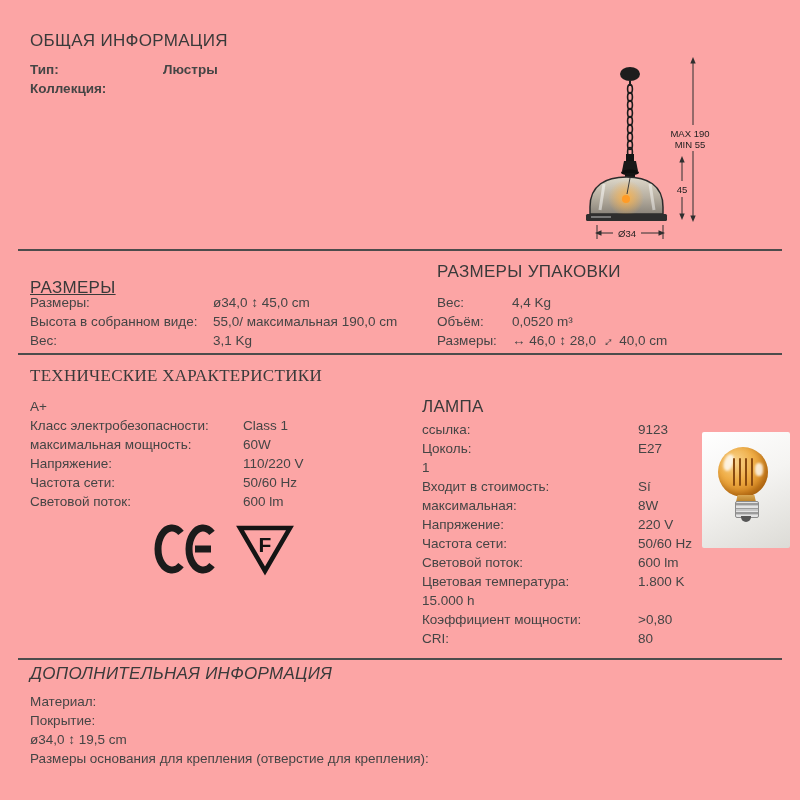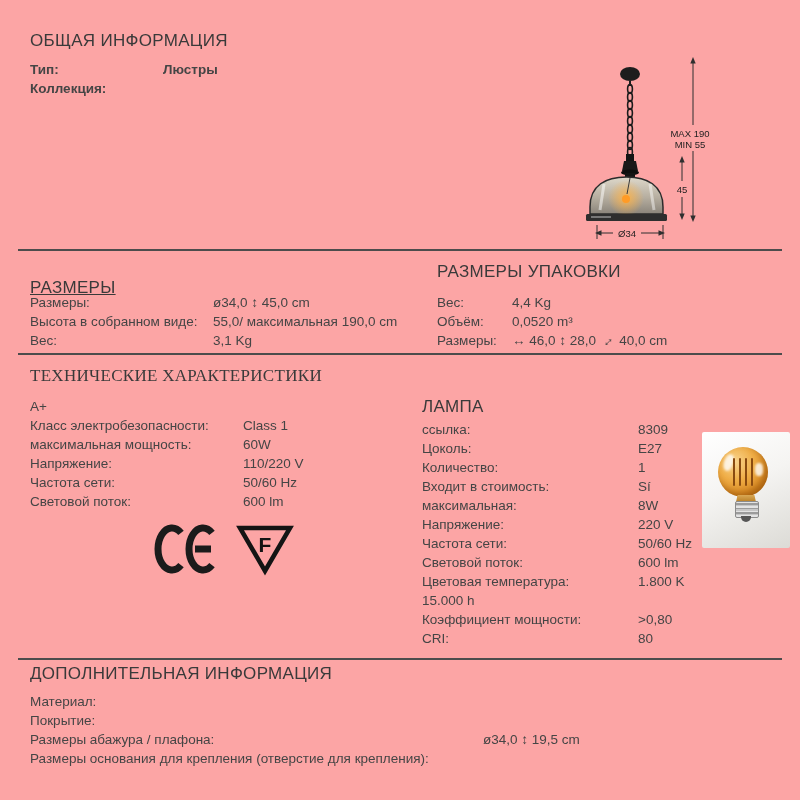--- a/index.html
+++ b/index.html
@@ -15,21 +15,21 @@
   #general-title{left:30px;top:31px;}
   #general-rows{left:30px;top:60px;width:380px;font-weight:bold;--c1:133px;}
   #dim-title{left:30px;top:278px;text-decoration:underline;}
   #dim-rows{left:30px;top:293px;width:400px;--c1:183px;}
   #pack-title{left:437px;top:262px;}
   #pack-rows{left:437px;top:293px;width:345px;--c1:75px;}
   #tech-title{left:30px;top:366px;font-family:Liberation Serif, serif;}
   #tech-rows{left:30px;top:397px;width:375px;--c1:213px;}
   #lamp-title{left:422px;top:397px;}
   #lamp-rows{left:422px;top:420px;width:330px;--c1:216px;}
-  #add-title{left:30px;top:664px;}
+  #add-title{left:30px;top:664px;font-style:italic;}
   #add-rows{left:30px;top:692px;width:745px;--c1:453px;}
   #divider-1{top:249px;}
   #divider-2{top:353px;}
   #divider-3{top:658px;}
   #diagram{position:absolute;left:560px;top:48px;}
   #marks{position:absolute;left:150px;top:521px;}
   .diag-arrow{display:inline-block;transform:rotate(-45deg);margin:0 2px 0 4px;}
   
   #bulb-photo{position:absolute;left:702px;top:432px;width:88px;height:116px;border-radius:2px;
      background:linear-gradient(155deg,#ffffff 0%,#f5f4f2 45%,#dcdbd6 100%);}
@@ -203,28 +203,27 @@
     <g>
       <polygon points="90,7 140,7 115,50" fill="none" stroke="#141414" stroke-width="4.5"></polygon>
       <text x="115" y="31" text-anchor="middle" font-size="21" font-weight="bold" fill="#141414">F</text>
     </g>
   </svg>
 
   <div class="sec-title" id="lamp-title">ЛАМПА</div>
   <div class="rows" id="lamp-rows">
     <div class="row">
       <span class="lbl">ссылка:</span>
-      <span class="val">8309</span>
+      <span class="val">9123</span>
     </div>
     <div class="row">
       <span class="lbl">Цоколь:</span>
       <span class="val">E27</span>
     </div>
     <div class="row">
-      <span class="lbl">Количество:</span>
       <span class="val">1</span>
     </div>
     <div class="row">
       <span class="lbl">Входит в стоимость:</span>
       <span class="val">Sí</span>
     </div>
     <div class="row">
       <span class="lbl">максимальная:</span>
       <span class="val">8W</span>
     </div>
@@ -277,21 +276,20 @@
   <div class="rows" id="add-rows">
     <div class="row">
       <span class="lbl">Материал:</span>
       <span class="val"></span>
     </div>
     <div class="row">
       <span class="lbl">Покрытие:</span>
       <span class="val"></span>
     </div>
     <div class="row">
-      <span class="lbl">Размеры абажура / плафона:</span>
       <span class="val">ø34,0 ↕ 19,5 cm</span>
     </div>
     <div class="row">
       <span class="lbl">Размеры основания для крепления (отверстие для крепления):</span>
     </div>
   </div>
 
 </div>
 
 </body></html>

